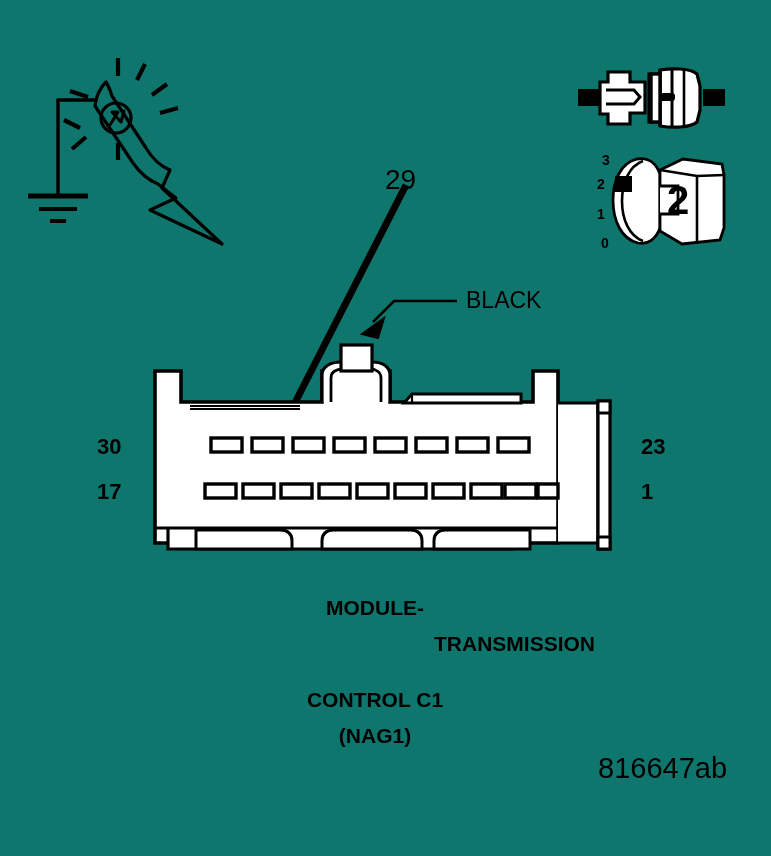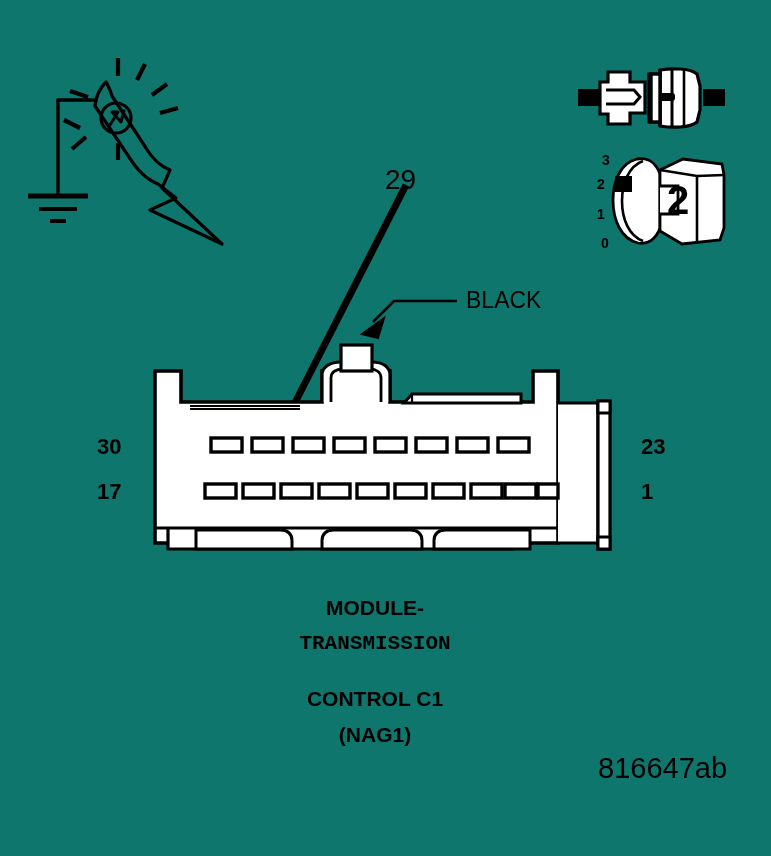--- a/index.html
+++ b/index.html
@@ -245,21 +245,21 @@
   <div class="txt gauge-scale-num" style="left:597px; top:177px;">2</div>
   <div class="txt gauge-scale-num" style="left:597px; top:207px;">1</div>
   <div class="txt gauge-scale-num" style="left:601px; top:236px;">0</div>
 
   <div class="txt gauge-big-num" style="left:667px; top:180px;">2</div>
 
   <div style="position:absolute; left:155px; top:596px; width:440px; text-align:center;">
     <div class="center-line" style="font-size:21px; font-weight:bold; margin-bottom:12px;
          font-family:'Liberation Sans', sans-serif;text-align:center;">MODULE-</div>
     <div class="center-line" style="font-size:21px; font-weight:bold; margin-bottom:12px;
-         font-family:Liberation Mono, monospace;">TRANSMISSION</div>
+         font-family:Liberation Sans, sans-serif;text-align:right;">TRANSMISSION</div>
     <div class="center-line" style="font-size:21px; font-weight:bold; margin-bottom:12px;
          font-family:'Liberation Sans', sans-serif;margin-top:32px;">CONTROL C1</div>
     <div class="center-line" style="font-size:21px; font-weight:bold;
          font-family:Liberation Sans, sans-serif;">(NAG1)</div>
   </div>
 
   <div class="txt fig-ref" style="left:598px; top:754px;">816647ab</div>
 
 </div>
 

